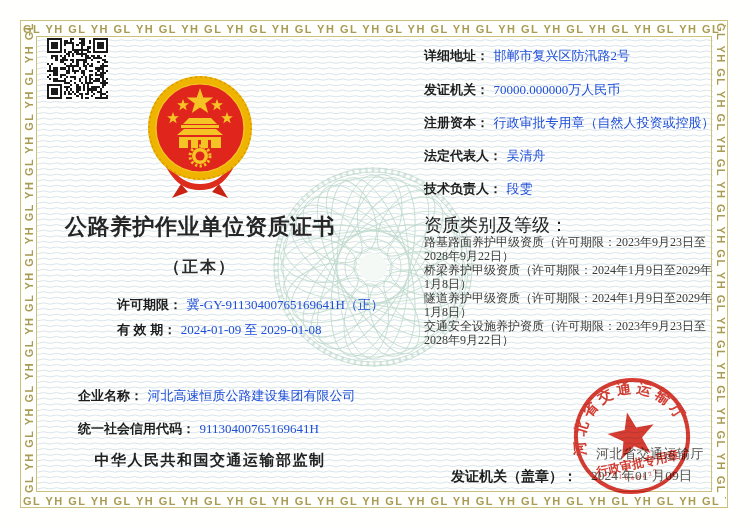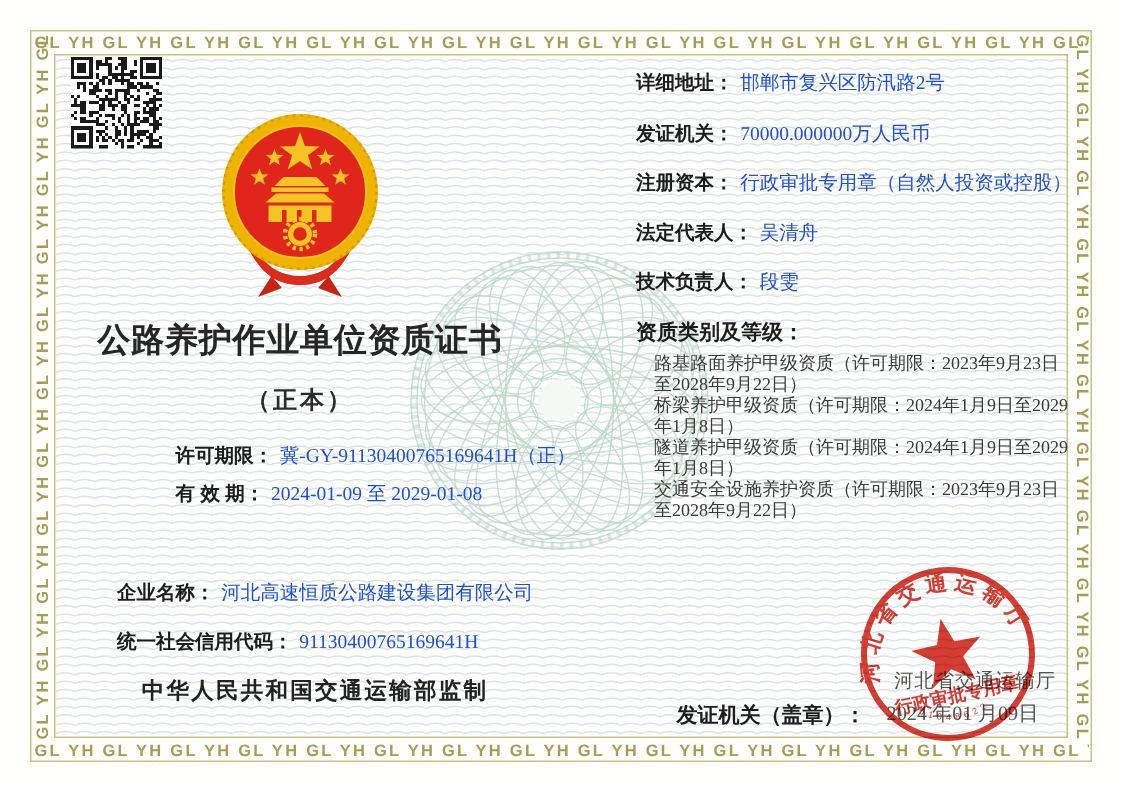--- a/index.html
+++ b/index.html
@@ -30,24 +30,24 @@
     font-size:22px;font-weight:bold;color:#262626;letter-spacing:0.5px;}
   .subtitle{left:45px;top:257px;width:310px;text-align:center;
     font-size:16px;font-weight:bold;color:#2b2b2b;letter-spacing:2px;}
   .row{white-space:nowrap;}
   .lbl{font-weight:bold;color:#1d1d1d;font-size:13px;}
   .val{font-family:"Liberation Serif",serif;color:#1d4ed8;font-size:13px;}
   .cert-no{left:117px;top:295px;}
   .validity{left:117px;top:320px;}
   .rfield{left:424px;width:292px;}
   .f0{top:46px}.f1{top:80px}.f2{top:113px}.f3{top:146px}.f4{top:179px}
-  .qual-label{left:424px;top:213px;font-size:14px;font-weight:bold;color:#1d1d1d;}
+  .qual-label{left:424px;top:213px;font-size:18px;font-weight:normal;color:#1d1d1d;}
   .qual-list{left:424px;top:235px;width:292px;}
   .qual-item{font-family:"Liberation Serif",serif;font-size:12px;
-    line-height:14px;color:#3a3a38;margin-left:12px;}
+    line-height:14px;color:#3a3a38;}
   .company{left:78px;top:386px;}
   .credit{left:78px;top:419px;}
   .ministry{left:58px;top:451px;width:304px;text-align:center;
     font-size:15px;font-weight:bold;color:#222;letter-spacing:1.5px;}
   .issue-label{left:451px;top:456px;font-size:14px;font-weight:bold;color:#1d1d1d;white-space:nowrap;margin-top:12px;}
   .printed-issuer{left:596px;top:445px;font-family:"Liberation Serif",serif;
     font-size:13px;color:#55524e;letter-spacing:0.5px;white-space:nowrap;}
   .printed-date{left:591px;top:467px;font-family:"Liberation Serif",serif;
     font-size:13.5px;color:#55524e;white-space:nowrap;}
   .seal{left:568px;top:372px;width:128px;height:128px;z-index:2;

